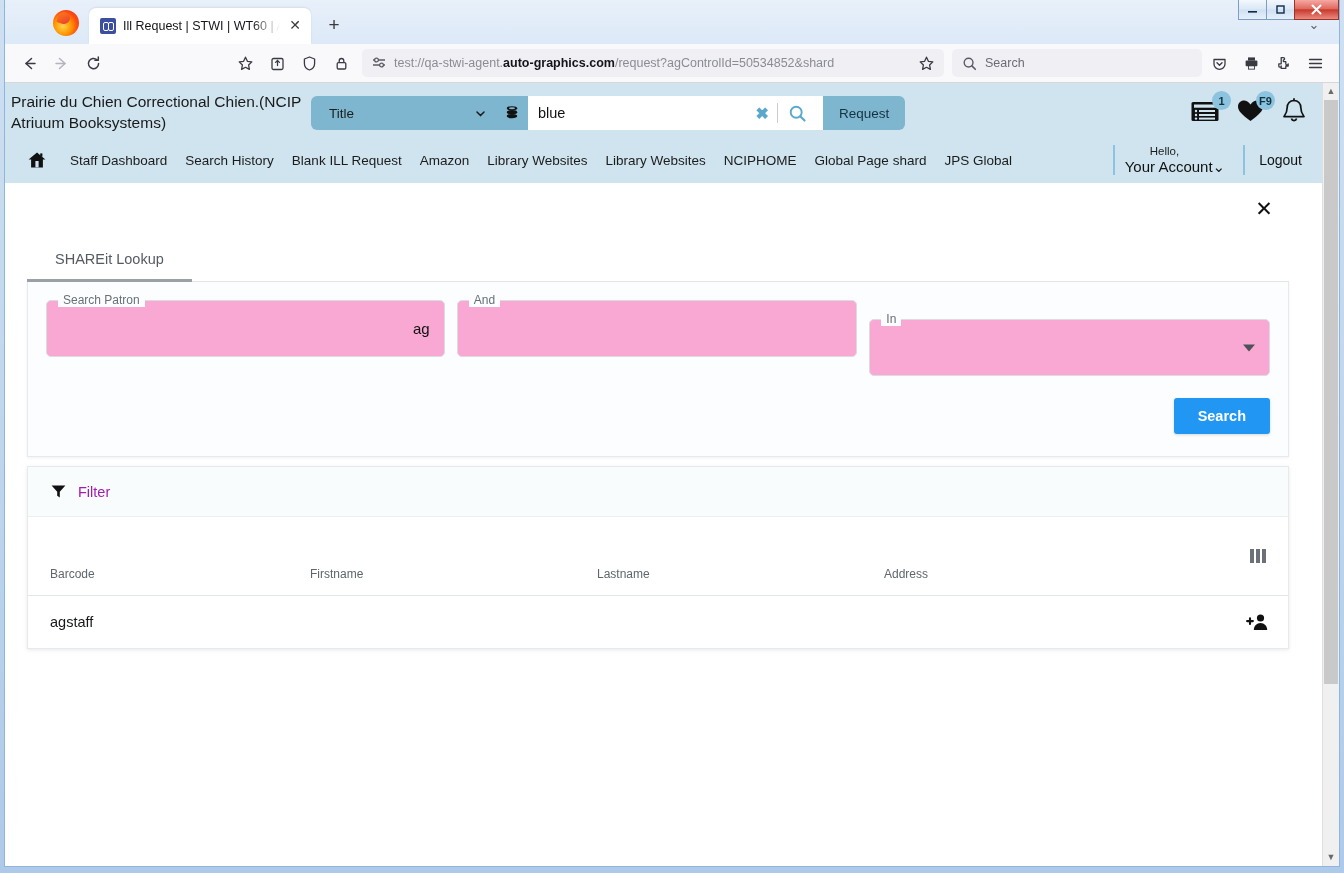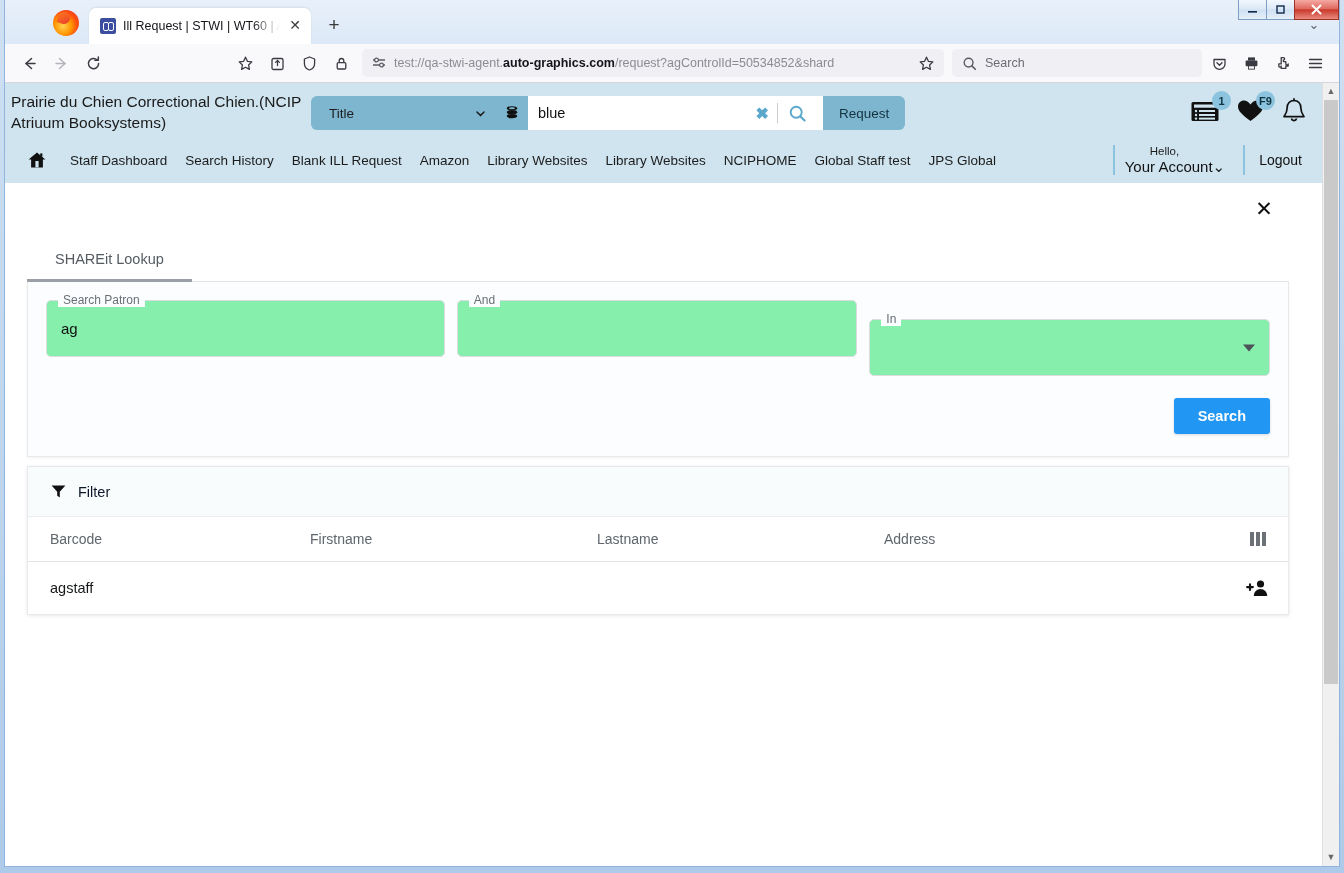--- a/index.html
+++ b/index.html
@@ -302,24 +302,25 @@
   }
   .fields {
     display: flex; gap: 12px;
     padding: 18px 18px 0 18px;
   }
   .field {
     position: relative;
     border: 1px solid #d9dde0;
     border-radius: 5px;
     height: 57px;
-    background: #86efac;
+    background: #f9a8d4;
     display: flex; align-items: center;
     padding: 16px 14px;
     cursor: text;
+    justify-content: flex-end;
   }
   .field.f1 { width: 408px; }
   .field.f2 { width: 410px; }
   .field.f3 { width: 410px; cursor: pointer; margin-top: 19px; }
   .field .flabel {
     position: absolute; top: -8px; left: 11px;
     background: #fbfdfe;
     padding: 0 5px;
     font-size: 12px; color: #6a7077;
   }
@@ -352,29 +353,30 @@
     border: 1px solid #e6eaed;
     box-shadow: 0 1px 4px rgba(0,0,0,.09);
   }
   .filter-row {
     background: #f9fcfd;
     display: flex; align-items: center; gap: 11px;
     padding: 16px 0 16px 22px;
     border-bottom: 1px solid #eceff1;
     cursor: text;
   }
-  .filter-ph { font-size: 14.5px; color: #0f172a; }
+  .filter-ph { font-size: 14.5px; color: #a21caf; }
   .thead {
     display: flex; align-items: center;
     padding: 14px 18px 14px 11px;
     border-bottom: 1px solid #e2e6e9;
   }
   .th {
-    font-size: 14px; color: #5f666c;
+    font-size: 12px; color: #5f666c;
     padding-left: 11px;
+    margin-top: 36px;
   }
   .th.c1 { width: 260px; }
   .th.c2 { width: 287px; }
   .th.c3 { width: 287px; }
   .th.c4 { flex: 1 1 auto; }
   .colpick { margin-left: auto; display: flex; gap: 2px; cursor: pointer; padding-right: 4px; }
   .colpick i { display: block; width: 4px; height: 14px; background: #6b7176; }
   .trow {
     display: flex; align-items: center;
     padding: 16px 18px 16px 11px;
@@ -614,21 +616,21 @@
             <rect x="8.4" y="11" width="3.2" height="6.4" fill="#cfe4ef"></rect>
           </svg>
         </span>
         <span class="navlink">Staff Dashboard</span>
         <span class="navlink">Search History</span>
         <span class="navlink">Blank ILL Request</span>
         <span class="navlink">Amazon</span>
         <span class="navlink">Library Websites</span>
         <span class="navlink">Library Websites</span>
         <span class="navlink">NCIPHOME</span>
-        <span class="navlink">Global Staff test</span>
+        <span class="navlink">Global Page shard</span>
         <span class="navlink">JPS Global</span>
 
         <div class="acct-wrap">
           <div class="acct">
             <div class="hello">Hello,</div>
             <div class="name"><span>Your Account</span><span>⌄</span></div>
           </div>
           <div class="logout">Logout</div>
         </div>
       </div>

